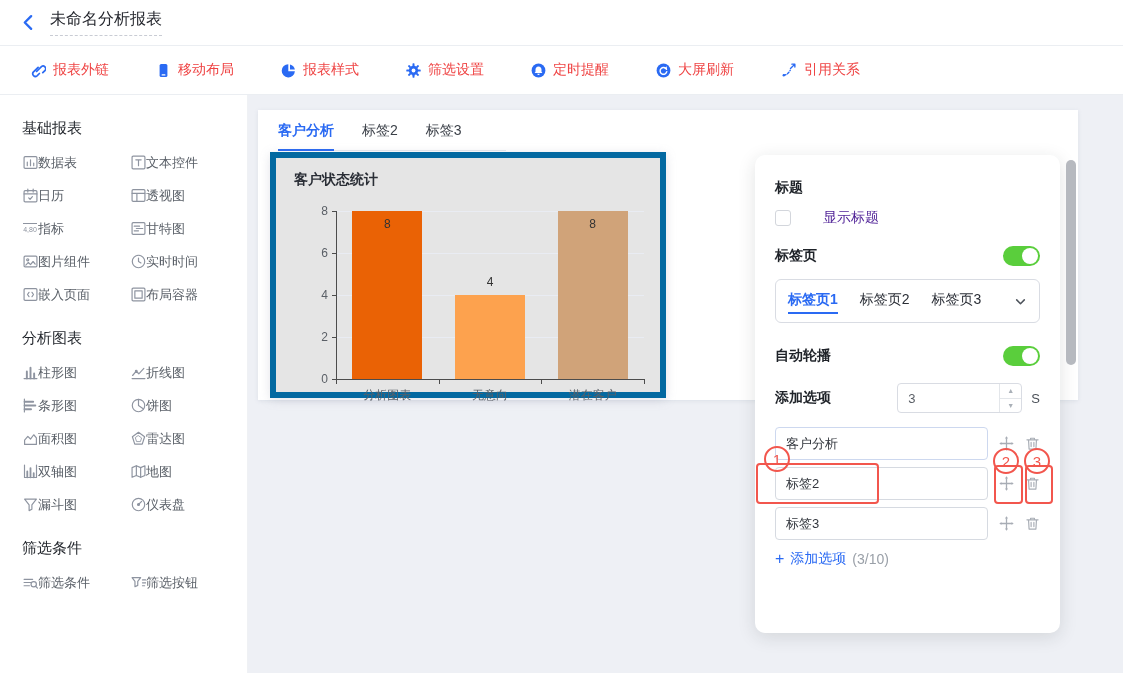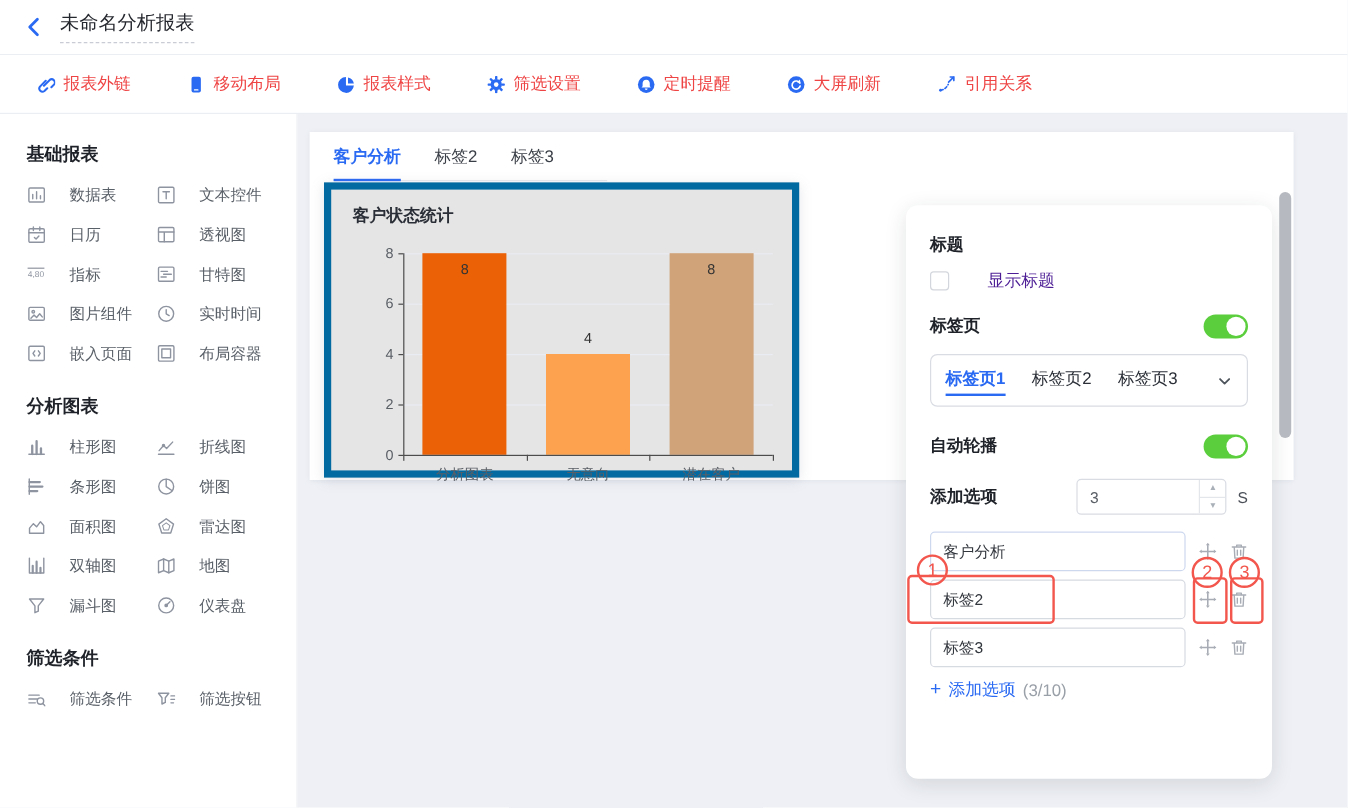--- a/index.html
+++ b/index.html
@@ -13,23 +13,23 @@
   .hdr .ttl { margin-left:13px; font-size:16px; color:#25272e; padding-bottom:5px; border-bottom:1px dashed #c9ccd4; }
 
   
   .tbar { height:49px; display:flex; align-items:center; padding-left:30px; gap:47px; border-bottom:1px solid #ebeef2; background:#fff; }
   .tbar .titem { display:flex; align-items:center; gap:7px; color:#ef4444; font-size:14px; cursor:pointer; white-space:nowrap; }
   .tbar .titem svg { display:block; }
 
   
   .bod { display:flex; height:578px; }
   .sbar { width:248px; background:#fff; border-right:1px solid #eff1f4; padding:24px 0 0 22px; flex:none; }
-  .sec-t { font-size:15px; font-weight:700; color:#1f2329; margin-bottom:16px; }
+  .sec-t { font-size:15px; font-weight:400; color:#1f2329; margin-bottom:16px; }
   .sec-grid { display:grid; grid-template-columns:108px 100px; row-gap:16px; margin-bottom:26px; }
-  .sb-item { display:flex; align-items:center; gap:20px; font-size:13px; color:#5a6068; cursor:pointer; height:17px; }
+  .sb-item { display:flex; align-items:center; gap:0; font-size:13px; color:#5a6068; cursor:pointer; height:17px; }
   .sb-item svg { display:block; flex:none; }
   .metric-ic { font-size:7px; color:#8e94a0; border-top:1px solid #8e94a0; line-height:9px; letter-spacing:0; padding-top:1px; }
 
   
   .canvas { flex:1; background:#eef0f5; position:relative; }
   .container { position:absolute; left:10px; top:15px; width:820px; height:290px; background:#fff; box-shadow:0 1px 4px rgba(140,148,170,.18); }
   .tabbar { display:inline-flex; gap:28px; margin:12px 0 0 20px; border-bottom:1px solid #e7e9ee; padding-right:44px; }
   .ctab { font-size:14px; color:#3a3f47; padding-bottom:9px; cursor:pointer; }
   .ctab.act { color:#2a6af3; font-weight:700; border-bottom:2px solid #2a6af3; margin-bottom:-1px; }
 
@@ -37,21 +37,21 @@
   .cc-title { font-size:14px; font-weight:700; color:#2a2e36; padding:13px 0 0 18px; }
   .plot { position:absolute; left:0; top:0; width:100%; height:100%; }
   .gline { position:absolute; height:1px; background:#e9ecf3; }
   .axis { position:absolute; background:#4c4c4c; }
   .ylab { position:absolute; width:30px; text-align:right; font-size:12px; color:#5a5f66; }
   .bar { position:absolute; }
   .vlab { position:absolute; width:40px; text-align:center; font-size:12px; color:#333; }
   .clab { position:absolute; text-align:center; font-size:12px; color:#5a5f66; }
 
   
-  .panel { position:absolute; left:507px; top:76px; width:305px; height:478px; background:#fff; border-radius:10px; box-shadow:0 4px 18px rgba(31,35,41,.13); padding:24px 20px 13px 20px; z-index:5; }
+  .panel { position:absolute; left:507px; top:60px; width:305px; height:478px; background:#fff; border-radius:10px; box-shadow:0 4px 18px rgba(31,35,41,.13); padding:24px 20px 13px 20px; z-index:5; }
   .plab { font-size:14px; font-weight:700; color:#1f2329; }
   .tinput { margin-top:10px; width:100%; height:34px; border:1px solid #d9dce3; border-radius:4px; padding:0 10px; font-size:14px; color:#32363d; font-family:inherit; background:#fff; }
   .cbrow { margin-top:12px; display:flex; align-items:center; gap:8px; height:18px; }
   .cbox { width:16px; height:16px; border:1.5px solid #d3d6dc; border-radius:3px; background:#fff; flex:none; cursor:pointer; }
   .cblab { font-size:14px; color:#4c1d95;margin-left:24px; }
   .trow { margin-top:18px; display:flex; align-items:center; justify-content:space-between; height:22px; }
   .toggle { width:37px; height:20px; border-radius:10px; background:#5ace3c; position:relative; cursor:pointer; flex:none; }
   .toggle .knob { position:absolute; right:2px; top:2px; width:16px; height:16px; border-radius:50%; background:#fff; }
   .selector { margin-top:12px; height:44px; border:1px solid #d9dce3; border-radius:6px; display:flex; align-items:center; padding:0 12px; gap:22px; }
   .ptab { font-size:14px; color:#2a2e36; cursor:pointer; padding:3px 0; }

